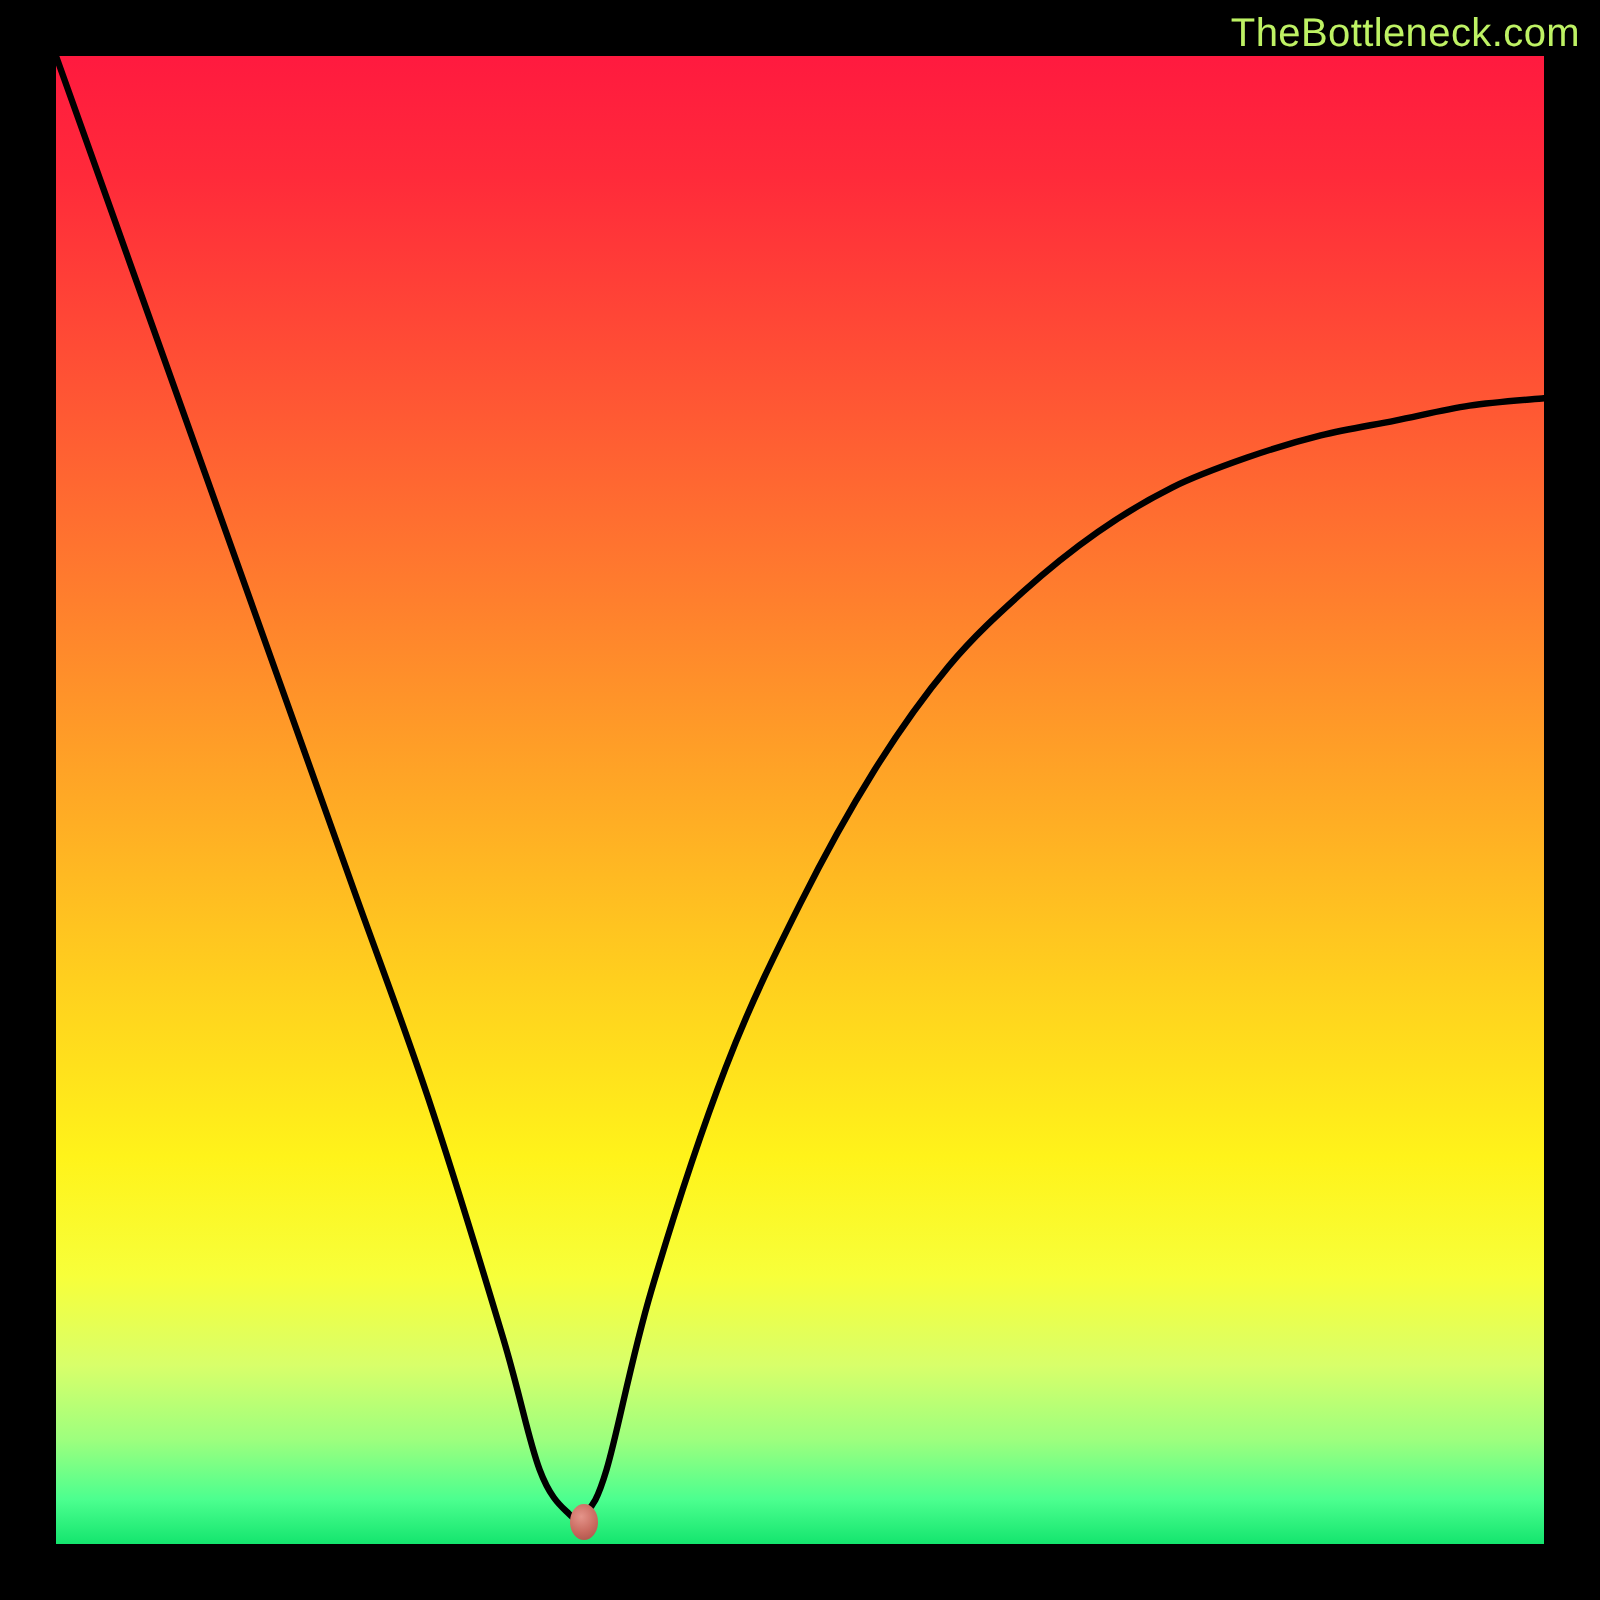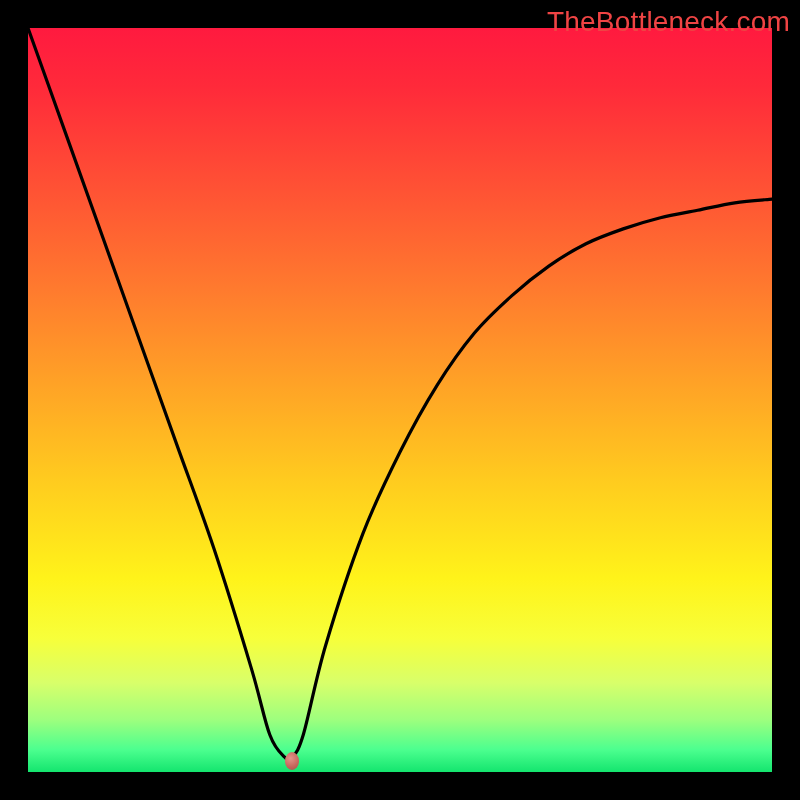--- a/index.html
+++ b/index.html
@@ -38,22 +38,22 @@
       #d8ff6a 88%,
       #9dff7e 93%,
       #4cff8f 97%,
       #14e56e 100%
     );
   }
   .watermark {
     position: absolute;
     top: 6px;
     right: 10px;
-    color: #ef4444;
-    font-size: 28px;
+    color: #bef264;
+    font-size: 20px;
     letter-spacing: 0.2px;
     user-select: none;
   }
   svg.curve {
     position: absolute;
     left: 0;
     top: 0;
     width: 744px;
     height: 744px;
     overflow: visible;

